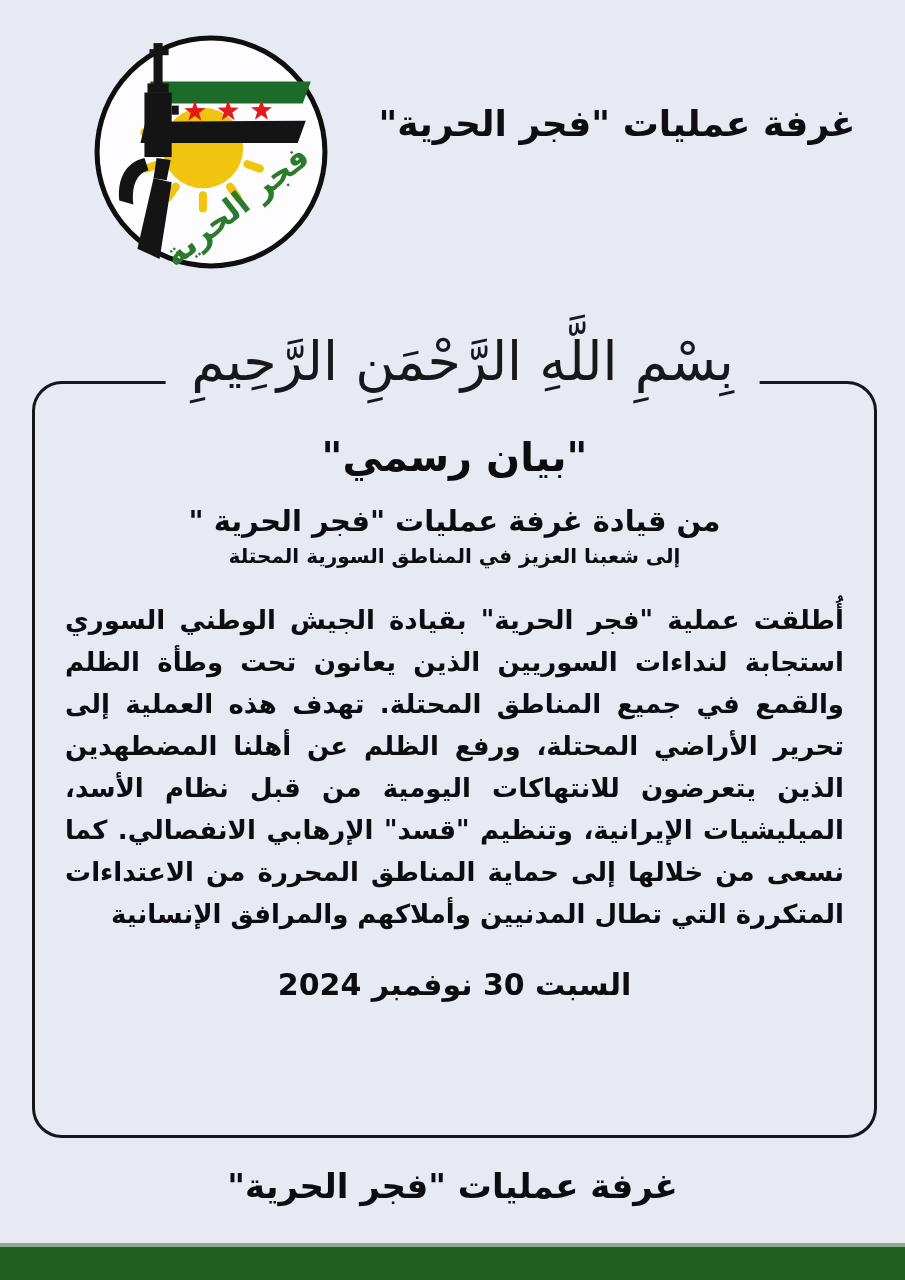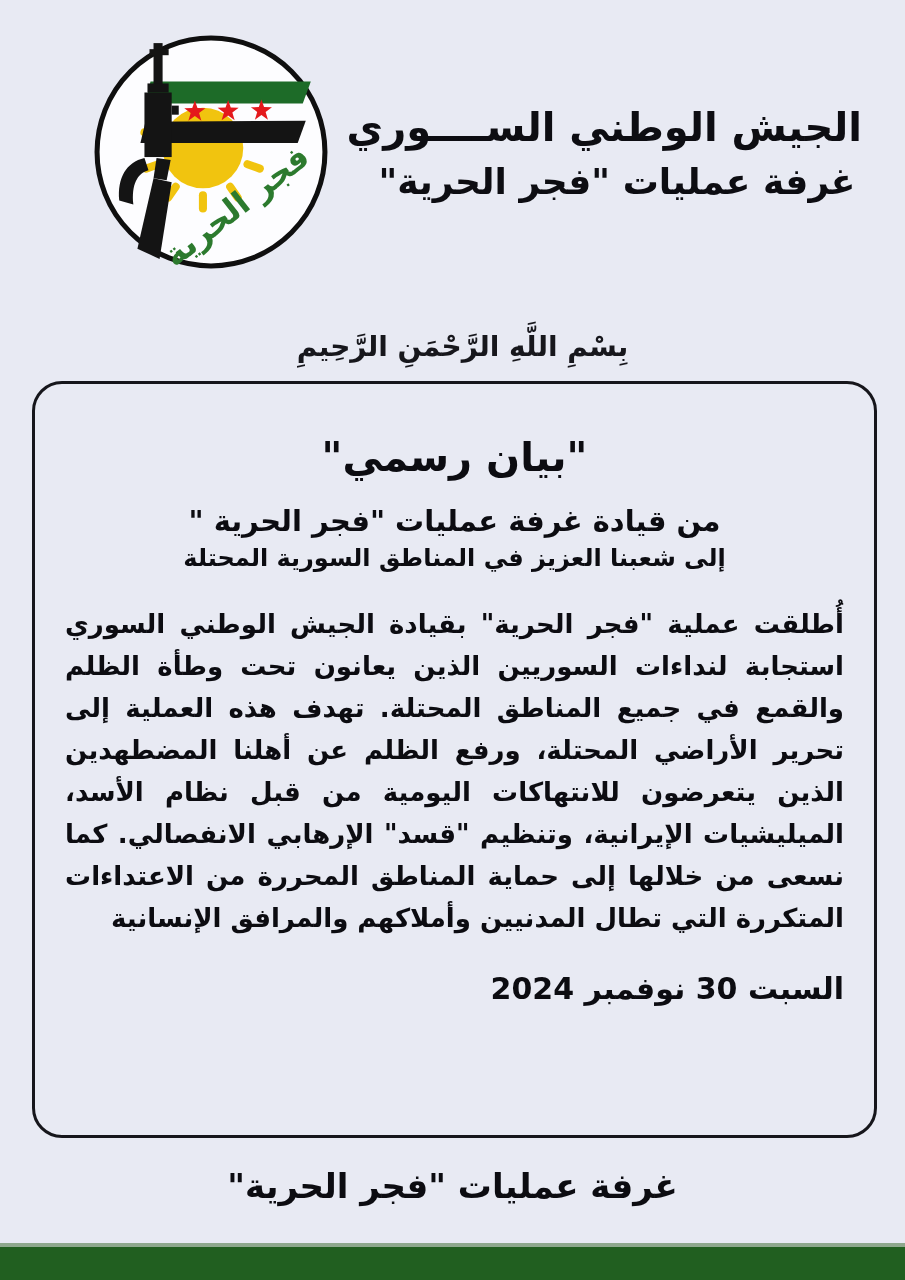--- a/index.html
+++ b/index.html
@@ -16,34 +16,34 @@
     position:absolute; left:372px; top:98px; width:490px;
     text-align:center; direction:rtl; color:#0d0d12;
   }
   .org-line1 { font-size:40px; font-weight:bold; line-height:1.45; white-space:nowrap; }
   .org-line2 { font-size:36px; font-weight:bold; line-height:1.45; white-space:nowrap; }
 
   
   .bismillah {
     position:absolute; top:322px; left:calc(50% + 10px); transform:translateX(-50%);
     z-index:3; background:#e8eaf3; padding:8px 26px;
-    font-size:28px; font-weight:bold; direction:rtl; color:#17171c; white-space:nowrap;
+    font-size:54px; font-weight:normal; direction:rtl; color:#17171c; white-space:nowrap;
   }
 
   
   .statement-box {
     position:absolute; left:32px; top:381px; width:845px; height:757px;
     border:3px solid #16161b; border-radius:30px;
     padding:50px 30px 0; direction:rtl; color:#0c0c11; z-index:2;
   }
   .stmt-title { text-align:center; font-size:40px; font-weight:bold; }
   .stmt-sub1  { text-align:center; font-size:29px; font-weight:bold; margin-top:24px; white-space:nowrap; }
-  .stmt-sub2  { text-align:center; font-size:24px; font-weight:bold; margin-top:6px; white-space:nowrap; }
+  .stmt-sub2  { text-align:center; font-size:20px; font-weight:bold; margin-top:6px; white-space:nowrap; }
   .stmt-para  { font-size:26px; font-weight:bold; line-height:42px; text-align:justify; margin-top:31px; }
-  .stmt-date  { text-align:right; font-size:30px; font-weight:bold; margin-top:32px; }
+  .stmt-date  { text-align:center; font-size:30px; font-weight:bold; margin-top:32px; }
 
   
   .footer-text {
     position:absolute; top:1166px; left:0; width:100%;
     text-align:center; font-size:34px; font-weight:bold;
     direction:rtl; color:#0c0c11;
   }
   .green-bar {
     position:absolute; left:0; right:0; bottom:0; height:37px;
     background:#215f20; border-top:4px solid #8ea88d;
@@ -94,21 +94,20 @@
         <path d="M54,126 C36,130 27,146 29,168 L43,172 C41,152 47,141 58,138 Z"></path>
         <path d="M66,126 L80,128 L76,148 L63,146 Z"></path>
         <path d="M63,146 L47,216 L69,226 L81,150 Z"></path>
       </g>
 
       <text x="152" y="182" transform="rotate(-38 152 182)" text-anchor="middle" font-family="DejaVu Sans, sans-serif" font-size="32" font-weight="bold" fill="#2c7a2e" direction="rtl">فجر الحرية</text>
     </svg>
   </div>
 
   <div class="org-header">
-    <div class="org-line1">الجيش الوطني الســــوري</div>
     <div class="org-line2">غرفة عمليات "فجر الحرية"</div>
   </div>
 
   <div class="bismillah">بِسْمِ اللَّهِ الرَّحْمَنِ الرَّحِيمِ</div>
 
   <div class="statement-box">
     <div class="stmt-title">"بيان رسمي"</div>
     <div class="stmt-sub1">من قيادة غرفة عمليات "فجر الحرية "</div>
     <div class="stmt-sub2">إلى شعبنا العزيز في المناطق السورية المحتلة</div>
     <p class="stmt-para">أُطلقت عملية "فجر الحرية" بقيادة الجيش الوطني السوري استجابة لنداءات السوريين الذين يعانون تحت وطأة الظلم والقمع في جميع المناطق المحتلة. تهدف هذه العملية إلى تحرير الأراضي المحتلة، ورفع الظلم عن أهلنا المضطهدين الذين يتعرضون للانتهاكات اليومية من قبل نظام الأسد، الميليشيات الإيرانية، وتنظيم "قسد" الإرهابي الانفصالي. كما نسعى من خلالها إلى حماية المناطق المحررة من الاعتداءات المتكررة التي تطال المدنيين وأملاكهم والمرافق الإنسانية</p>

